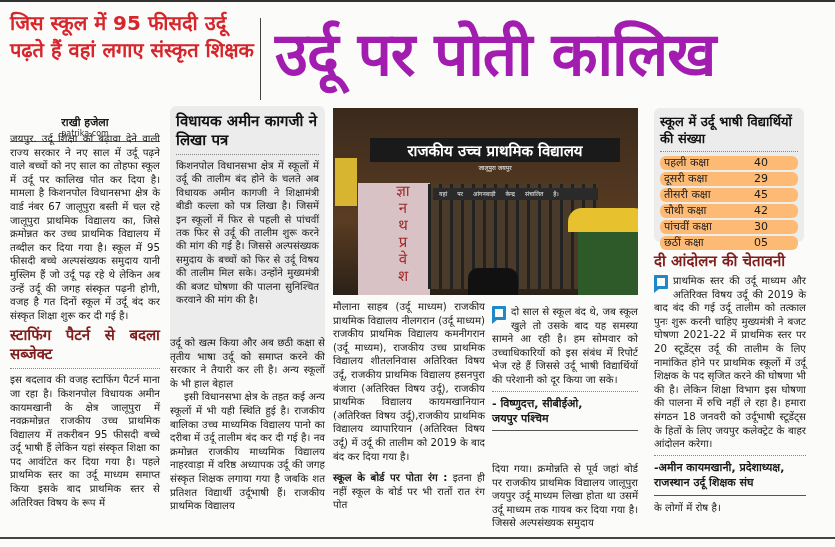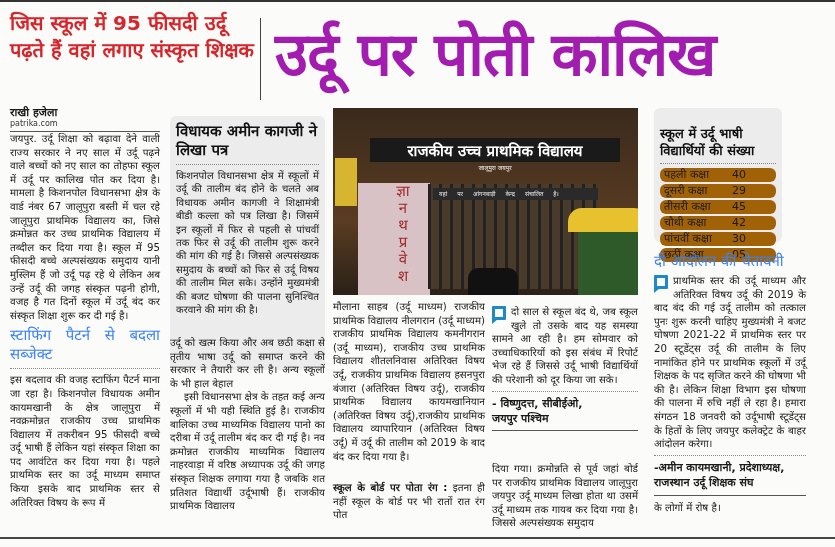--- a/index.html
+++ b/index.html
@@ -3,42 +3,42 @@
 <meta charset="utf-8">
 <style>
   * { box-sizing: border-box; margin: 0; padding: 0; }
   html, body { width: 835px; height: 547px; overflow: hidden; background: #fbfbf9; }
   body { font-family: "DejaVu Sans", sans-serif; color: #1a1a1a; position: relative; }
   .topline { position: absolute; left: 0; top: 0; width: 835px; height: 2px; background: #333; }
   .kicker { position: absolute; left: 10px; top: 10px; width: 250px; color: #d6262c; font-weight: bold; font-size: 20px; line-height: 27px; }
   .vdiv { position: absolute; left: 260px; top: 18px; width: 1px; height: 82px; background: #444; }
   .headline { position: absolute; left: 275px; top: 6px; width: 560px; font-size: 60px; line-height: 96px; font-weight: bold; color: #a21caf; letter-spacing: -1px; }
   .col { position: absolute; font-size: 10.2px; line-height: 13.6px; text-align: justify; color: #1b1b1b; }
-  .byline { position: absolute; left: 10px; top: 106px; width: 150px; }
+  .byline { position: absolute; left: 10px; top: 116px; width: 150px; text-align: center; }
   .byline .name { font-size: 11px; font-weight: bold; line-height: 13px; }
   .byline .site { font-size: 8px; line-height: 10px; color: #333; }
   .byline .rule { height: 1px; background: #555; margin-top: 2px; width: 150px; }
-  .subhead { font-weight: normal; font-size: 15px; line-height: 19px; color: #3b82f6; }
+  .subhead { font-weight: bold; font-size: 15px; line-height: 19px; color: #7f1d1d; }
   .dotted { border-top: 1px dotted #888; margin: 4px 0; }
   .box { position: absolute; background: #ececec; border-radius: 6px; padding: 6px 6px; }
   .box .title { font-weight: bold; font-size: 15px; line-height: 19px; color: #111; }
   .photo { position: absolute; left: 333px; top: 108px; width: 305px; height: 187px; overflow: hidden; background: linear-gradient(180deg,#3a2a1c 0%,#5a3c22 60%,#2a2118 100%); }
   .photo .board { position: absolute; left: 37px; top: 30px; width: 250px; height: 24px; background: #1a1a1a; color: #fff; font-weight: bold; font-size: 15px; text-align: center; line-height: 26px; }
   .photo .board small { display: block; font-size: 6px; line-height: 8px; font-weight: normal; }
   .photo .gate { position: absolute; left: 95px; top: 76px; width: 170px; height: 105px; background: repeating-linear-gradient(90deg,#222 0 3px,#4a3a2a 3px 11px); }
   .photo .gatesign { position: absolute; left: 100px; top: 80px; width: 165px; height: 12px; background: #2a2a2a; color: #eee; font-size: 6px; line-height: 12px; word-spacing: 8px; padding-left: 6px; }
   .photo .wall { position: absolute; left: 25px; top: 75px; width: 72px; height: 112px; background: #d8c2c6; }
   .photo .wall span { display: block; color: #a02828; font-size: 15px; line-height: 17px; text-align: center; width: 40px; margin-left: 25px; }
   .photo .notice { position: absolute; left: 2px; top: 50px; width: 22px; height: 48px; background: #d8b530; }
   .photo .rick-top { position: absolute; left: 235px; top: 100px; width: 80px; height: 24px; background: #e8c22e; border-radius: 14px 14px 0 0; }
   .photo .rick-body { position: absolute; left: 245px; top: 124px; width: 70px; height: 63px; background: #2e5a2a; }
   .photo .bike { position: absolute; left: 135px; top: 160px; width: 50px; height: 27px; background: #111; border-radius: 10px 10px 0 0; }
   .quote-icon { display: inline-block; width: 14px; height: 14px; border: 3px solid #1e88c8; border-radius: 1px; float: left; margin: 1px 5px 0 0; position: relative; }
   .quote-icon::after { content: ""; position: absolute; left: -3px; bottom: -7px; border-left: 6px solid #1e88c8; border-bottom: 5px solid transparent; }
-  .stats-row { display: flex; justify-content: space-between; background: #a16207; border-radius: 6px; margin: 2px 0; padding: 0 30px 0 4px; font-size: 11px; line-height: 14px; }
+  .stats-row { display: flex; justify-content: space-between; background: #fdba74; border-radius: 6px; margin: 2px 0; padding: 0 30px 0 4px; font-size: 11px; line-height: 14px; }
   .botline { position: absolute; left: 0; top: 537px; width: 835px; height: 2px; background: #444; }
   .attrib { font-weight: bold; font-size: 11px; line-height: 15px; }
   .indent { text-indent: 14px; }
 </style>
 </head>
 <body>
 
 <div class="topline"></div>
 
 <div class="kicker">जिस स्कूल में 95 फीसदी उर्दू पढ़ते हैं वहां लगाए संस्कृत शिक्षक</div>
@@ -51,21 +51,21 @@
   <div class="rule"></div>
 </div>
 
 <div class="col" style="left:10px; top:132px; width:150px;">
   <p>जयपुर. उर्दू शिक्षा को बढ़ावा देने वाली राज्य सरकार ने नए साल में उर्दू पढ़ने वाले बच्चों को नए साल का तोहफा स्कूल में उर्दू पर कालिख पोत कर दिया है। मामला है किशनपोल विधानसभा क्षेत्र के वार्ड नंबर 67 जालूपुरा बस्ती में चल रहे जालूपुरा प्राथमिक विद्यालय का, जिसे क्रमोन्नत कर उच्च प्राथमिक विद्यालय में तब्दील कर दिया गया है। स्कूल में 95 फीसदी बच्चे अल्पसंख्यक समुदाय यानी मुस्लिम हैं जो उर्दू पढ़ रहे थे लेकिन अब उन्हें उर्दू की जगह संस्कृत पढ़नी होगी, वजह है गत दिनों स्कूल में उर्दू बंद कर संस्कृत शिक्षा शुरू कर दी गई है।</p>
   <div class="subhead" style="margin-top:4px;">स्टाफिंग पैटर्न से बदला सब्जेक्ट</div>
   <div class="dotted"></div>
   <p>इस बदलाव की वजह स्टाफिंग पैटर्न माना जा रहा है। किशनपोल विधायक अमीन कायमखानी के क्षेत्र जालूपुरा में नवक्रमोन्नत राजकीय उच्च प्राथमिक विद्यालय में तकरीबन 95 फीसदी बच्चे उर्दू भाषी हैं लेकिन यहां संस्कृत शिक्षा का पद आवंटित कर दिया गया है। पहले प्राथमिक स्तर का उर्दू माध्यम समाप्त किया इसके बाद प्राथमिक स्तर से अतिरिक्त विषय के रूप में</p>
 </div>
 
-<div class="box" style="left:170px; top:116px; width:155px; height:254px;">
+<div class="box" style="left:170px; top:106px; width:155px; height:254px;">
   <div class="title">विधायक अमीन कागजी ने लिखा पत्र</div>
   <div class="dotted"></div>
   <p class="col" style="position:static; font-size:10px; line-height:13.4px;">किशनपोल विधानसभा क्षेत्र में स्कूलों में उर्दू की तालीम बंद होने के चलते अब विधायक अमीन कागजी ने शिक्षामंत्री बीडी कल्ला को पत्र लिखा है। जिसमें इन स्कूलों में फिर से पहली से पांचवीं तक फिर से उर्दू की तालीम शुरू करने की मांग की गई है। जिससे अल्पसंख्यक समुदाय के बच्चों को फिर से उर्दू विषय की तालीम मिल सके। उन्होंने मुख्यमंत्री की बजट घोषणा की पालना सुनिश्चित करवाने की मांग की है।</p>
 </div>
 
 <div class="col" style="left:170px; top:336px; width:155px;">
   <p>उर्दू को खत्म किया और अब छठी कक्षा से तृतीय भाषा उर्दू को समाप्त करने की सरकार ने तैयारी कर ली है। अन्य स्कूलों के भी हाल बेहाल</p>
   <p class="indent">इसी विधानसभा क्षेत्र के तहत कई अन्य स्कूलों में भी यही स्थिति हुई है। राजकीय बालिका उच्च माध्यमिक विद्यालय पानो का दरीबा में उर्दू तालीम बंद कर दी गई है। नव क्रमोन्नत राजकीय माध्यमिक विद्यालय नाहरवाड़ा में वरिष्ठ अध्यापक उर्दू की जगह संस्कृत शिक्षक लगाया गया है जबकि शत प्रतिशत विद्यार्थी उर्दूभाषी हैं। राजकीय प्राथमिक विद्यालय</p>
 </div>
 
@@ -85,39 +85,39 @@
   </div>
   <div class="gate"></div>
   <div class="gatesign">यहां पर आंगनबाड़ी केन्द्र संचालित है।</div>
   <div class="bike"></div>
   <div class="rick-top"></div>
   <div class="rick-body"></div>
 </div>
 
 <div class="col" style="left:333px; top:300px; width:152px;">
   <p>मौलाना साहब (उर्दू माध्यम) राजकीय प्राथमिक विद्यालय नीलगरान (उर्दू माध्यम) राजकीय प्राथमिक विद्यालय कमनीगरान (उर्दू माध्यम), राजकीय उच्च प्राथमिक विद्यालय शीतलनिवास अतिरिक्त विषय उर्दू, राजकीय प्राथमिक विद्यालय हसनपुरा बंजारा (अतिरिक्त विषय उर्दू), राजकीय प्राथमिक विद्यालय कायमखानियान (अतिरिक्त विषय उर्दू),राजकीय प्राथमिक विद्यालय व्यापारियान (अतिरिक्त विषय उर्दू) में उर्दू की तालीम को 2019 के बाद बंद कर दिया गया है।</p>
-  <p style="margin-top:18px;"><b class="indent" style="display:inline;">स्कूल के बोर्ड पर पोता रंग :</b> <span>इतना ही नहीं स्कूल के बोर्ड पर भी रातों रात रंग पोत</span></p>
+  <p style="margin-top:8px;"><b class="indent" style="display:inline;">स्कूल के बोर्ड पर पोता रंग :</b> <span>इतना ही नहीं स्कूल के बोर्ड पर भी रातों रात रंग पोत</span></p>
 </div>
 
 <div style="position:absolute; left:492px; top:302px; width:146px;">
   <p class="col" style="position:static; margin-top:3px;">
     <span class="quote-icon"></span>
     <span>दो साल से स्कूल बंद थे, जब स्कूल खुले तो उसके बाद यह समस्या सामने आ रही है। हम सोमवार को उच्चाधिकारियों को इस संबंध में रिपोर्ट भेज रहे हैं जिससे उर्दू भाषी विद्यार्थियों की परेशानी को दूर किया जा सके।</span>
   </p>
   <div class="dotted"></div>
   <div class="attrib">- विष्णुदत्त, सीबीईओ,</div>
   <div class="attrib">जयपुर पश्चिम</div>
   <div style="height:1px; background:#555; margin:4px 0;"></div>
 </div>
 
 <div class="col" style="left:492px; top:462px; width:146px;">
   <p>दिया गया। क्रमोन्नति से पूर्व जहां बोर्ड पर राजकीय प्राथमिक विद्यालय जालूपुरा जयपुर उर्दू माध्यम लिखा होता था उसमें उर्दू माध्यम तक गायब कर दिया गया है। जिससे अल्पसंख्यक समुदाय</p>
 </div>
 
-<div class="box" style="left:654px; top:108px; width:128px; height:134px; padding:17px 6px;">
+<div class="box" style="left:654px; top:108px; width:150px; height:134px; padding:5px 6px;">
   <div class="title" style="font-size:13px; line-height:17px;">स्कूल में उर्दू भाषी विद्यार्थियों की संख्या</div>
   <div class="dotted"></div>
   <div class="stats-row">
       <span>पहली कक्षा</span>
       <span>40</span>
     </div>
   <div class="stats-row">
       <span>दूसरी कक्षा</span>
       <span>29</span>
     </div>

